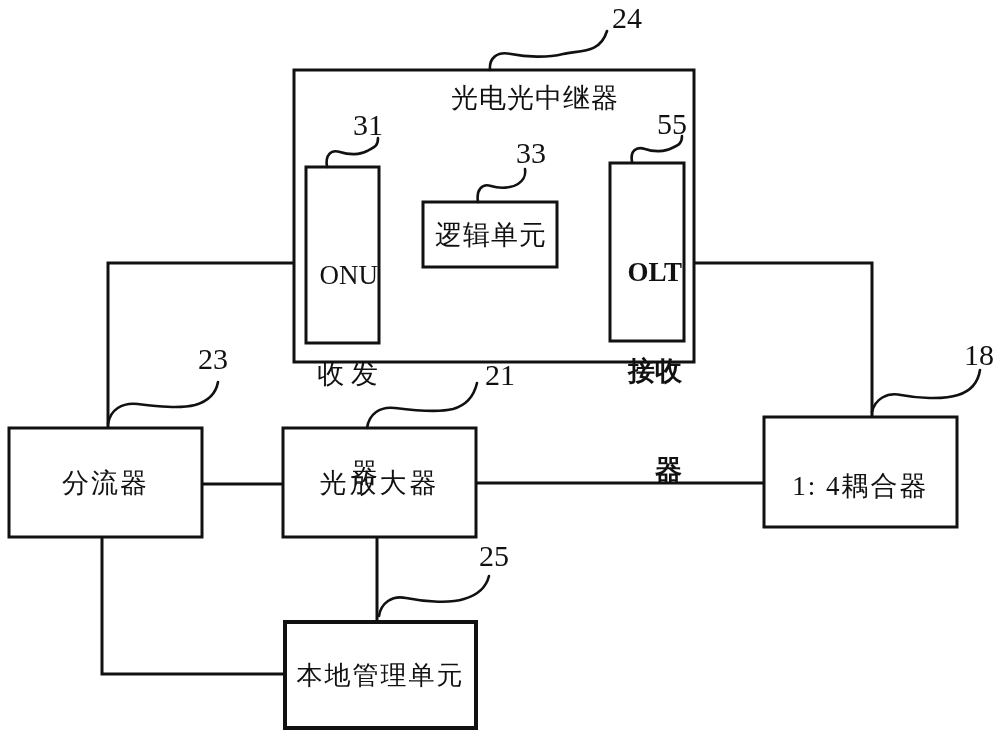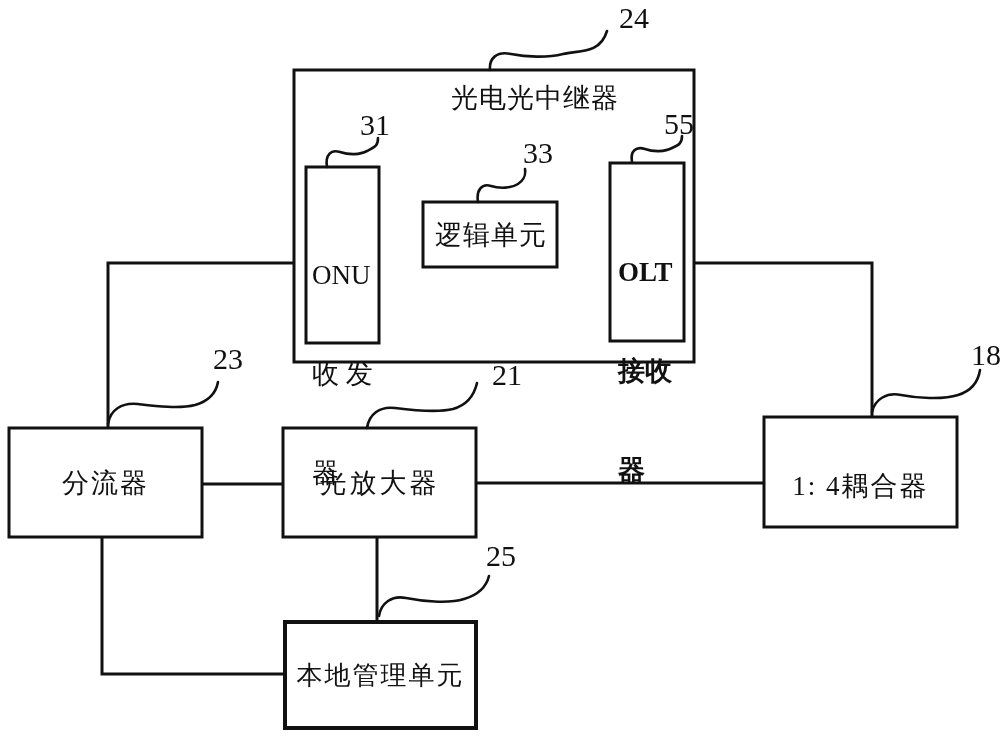--- a/index.html
+++ b/index.html
@@ -26,26 +26,27 @@
     display: flex;
     align-items: center;
     justify-content: center;
     text-align: center;
     font-size: 27px;
     letter-spacing: 2px;
   }
   .vstack {
     font-size: 27px;
     line-height: 33px;
+    text-align: right;
   }
   .ref {
     font-size: 30px;
     line-height: 30px;
     width: 44px;
-    text-align: right;
+    text-align: center;
   }
   .title {
     font-size: 27px;
     letter-spacing: 1px;
     text-align: center;
   }
 </style>
 </head>
 <body>
 
@@ -109,18 +110,18 @@
   <div class="txt boxlabel" style="left:283px; top:428px; width:193px; height:109px; letter-spacing:3px;">光放大器</div>
 
   <div class="txt boxlabel" style="left:764px; top:417px; width:193px; height:138px;">1: 4耦合器</div>
 
   <div class="txt boxlabel" style="left:285px; top:622px; width:191px; height:106px; font-size:26px;">本地管理单元</div>
 
   <div class="txt ref" style="left:605px; top:3px;">24</div>
   <div class="txt ref" style="left:346px; top:110px;">31</div>
   <div class="txt ref" style="left:509px; top:138px;">33</div>
   <div class="txt ref" style="left:650px; top:109px;">55</div>
-  <div class="txt ref" style="left:199px; top:344px;">23</div>
+  <div class="txt ref" style="left:191px; top:344px;">23</div>
   <div class="txt ref" style="left:478px; top:360px;">21</div>
   <div class="txt ref" style="left:957px; top:340px;">18</div>
   <div class="txt ref" style="left:472px; top:541px;">25</div>
 
 </div>
 
 </body></html>

